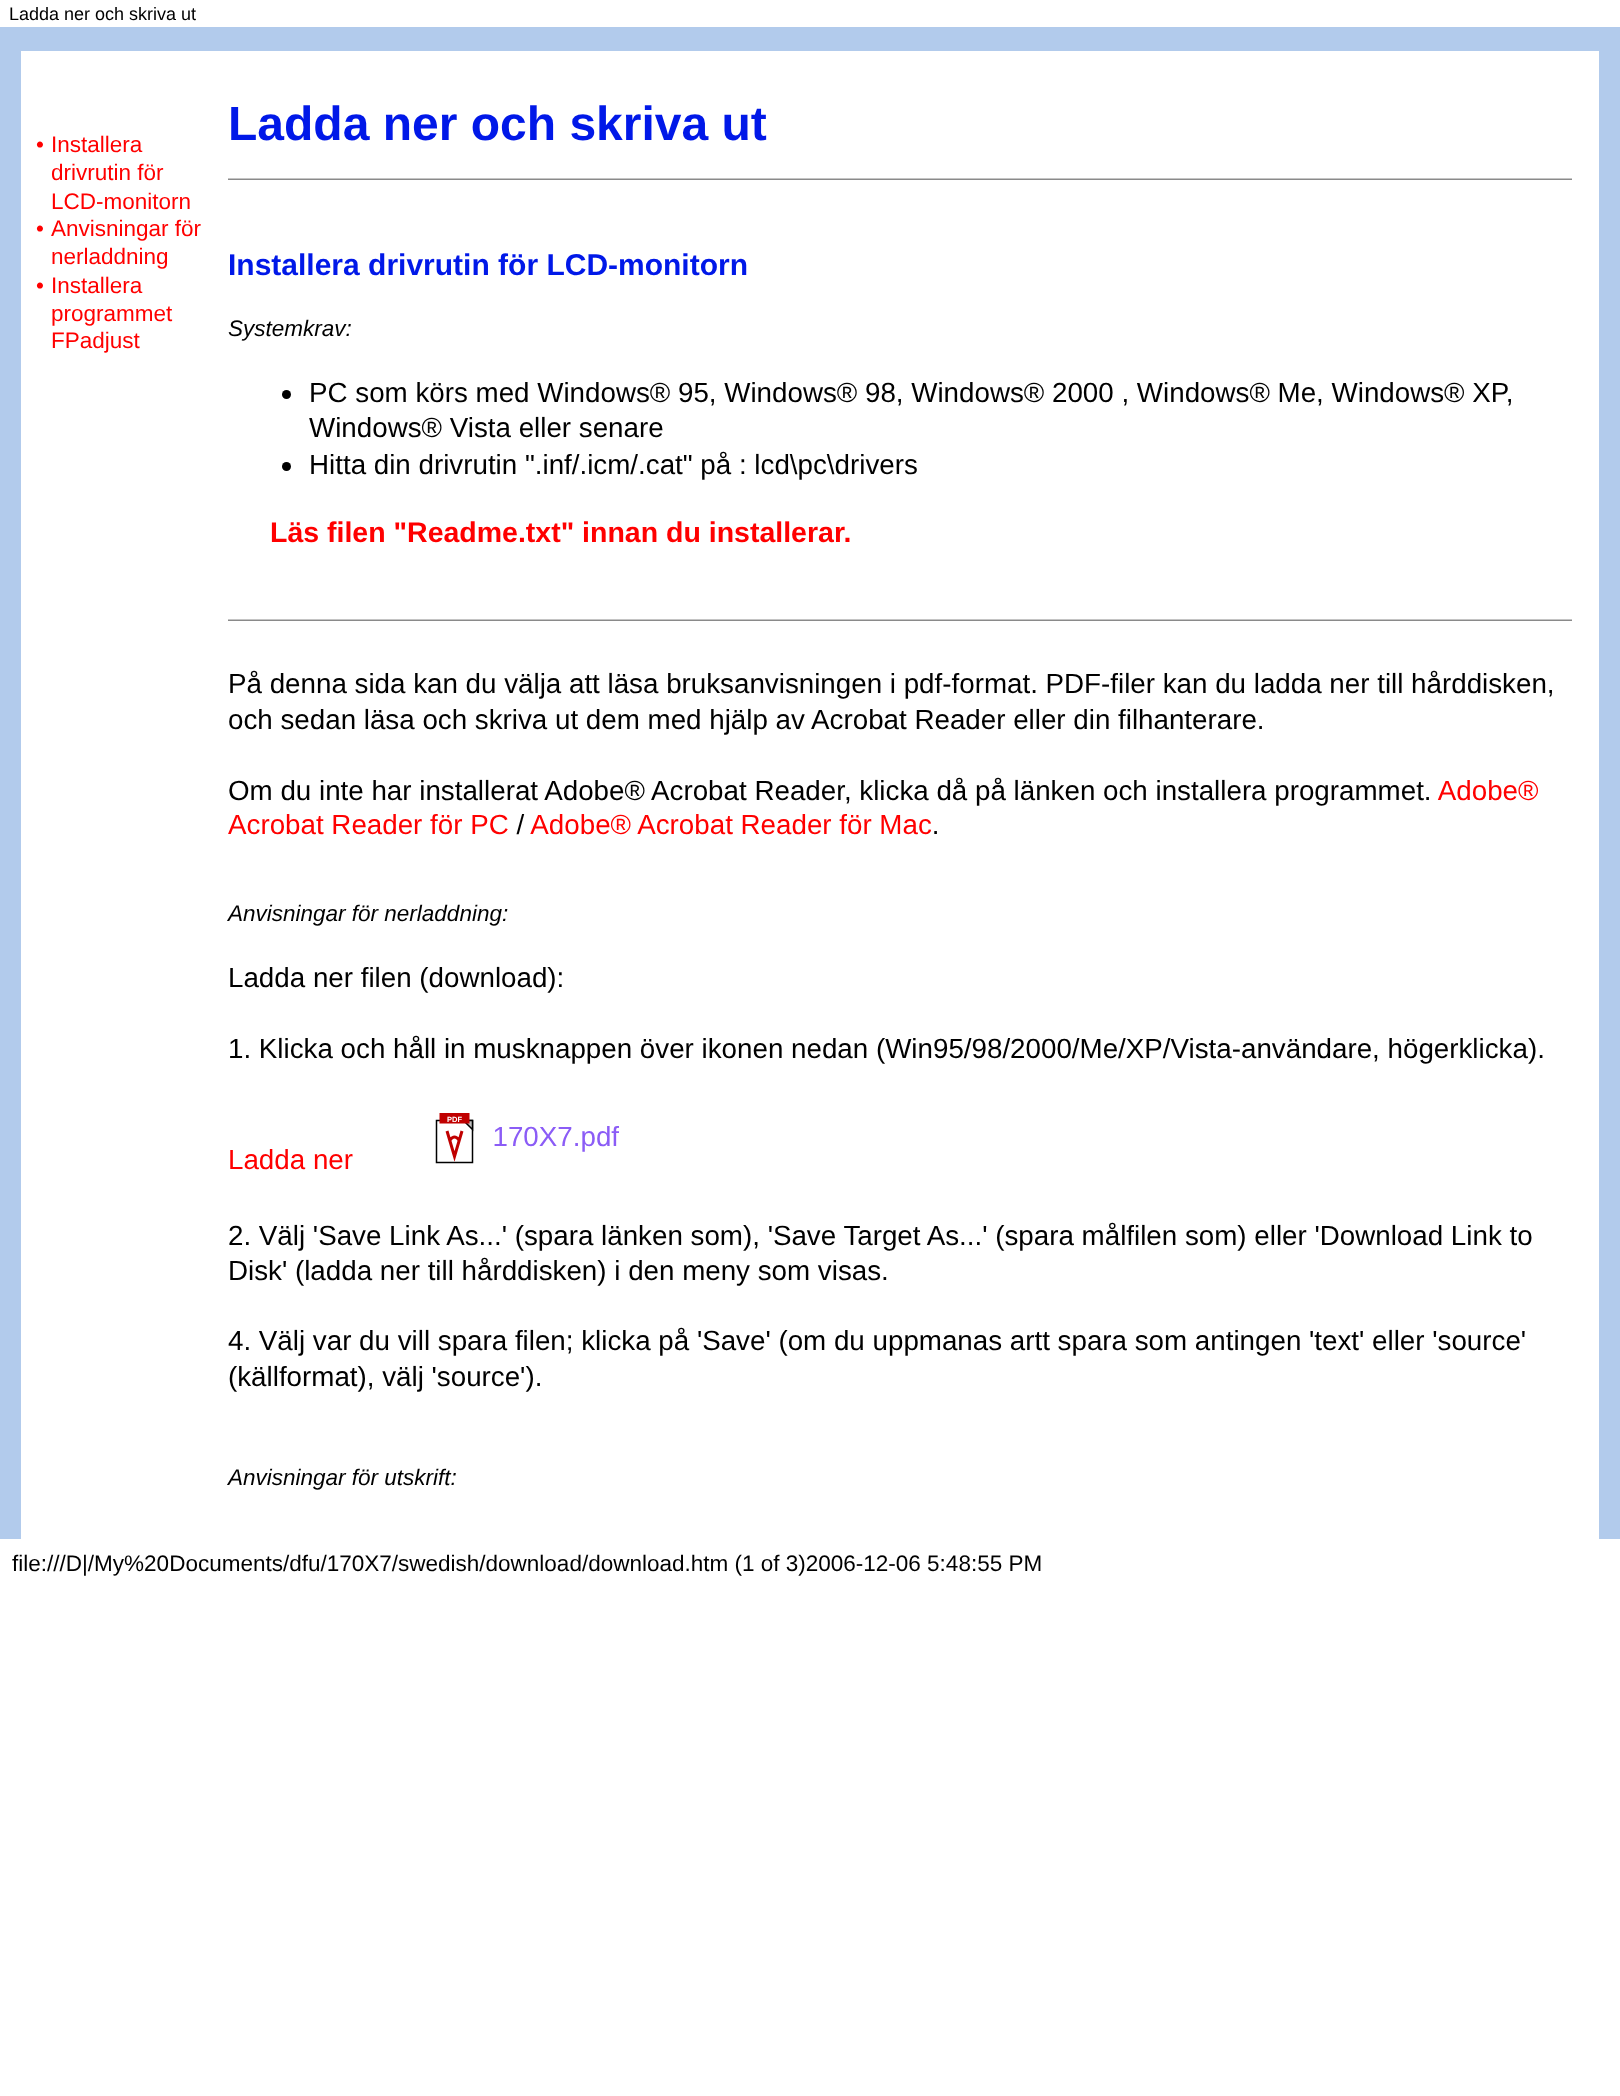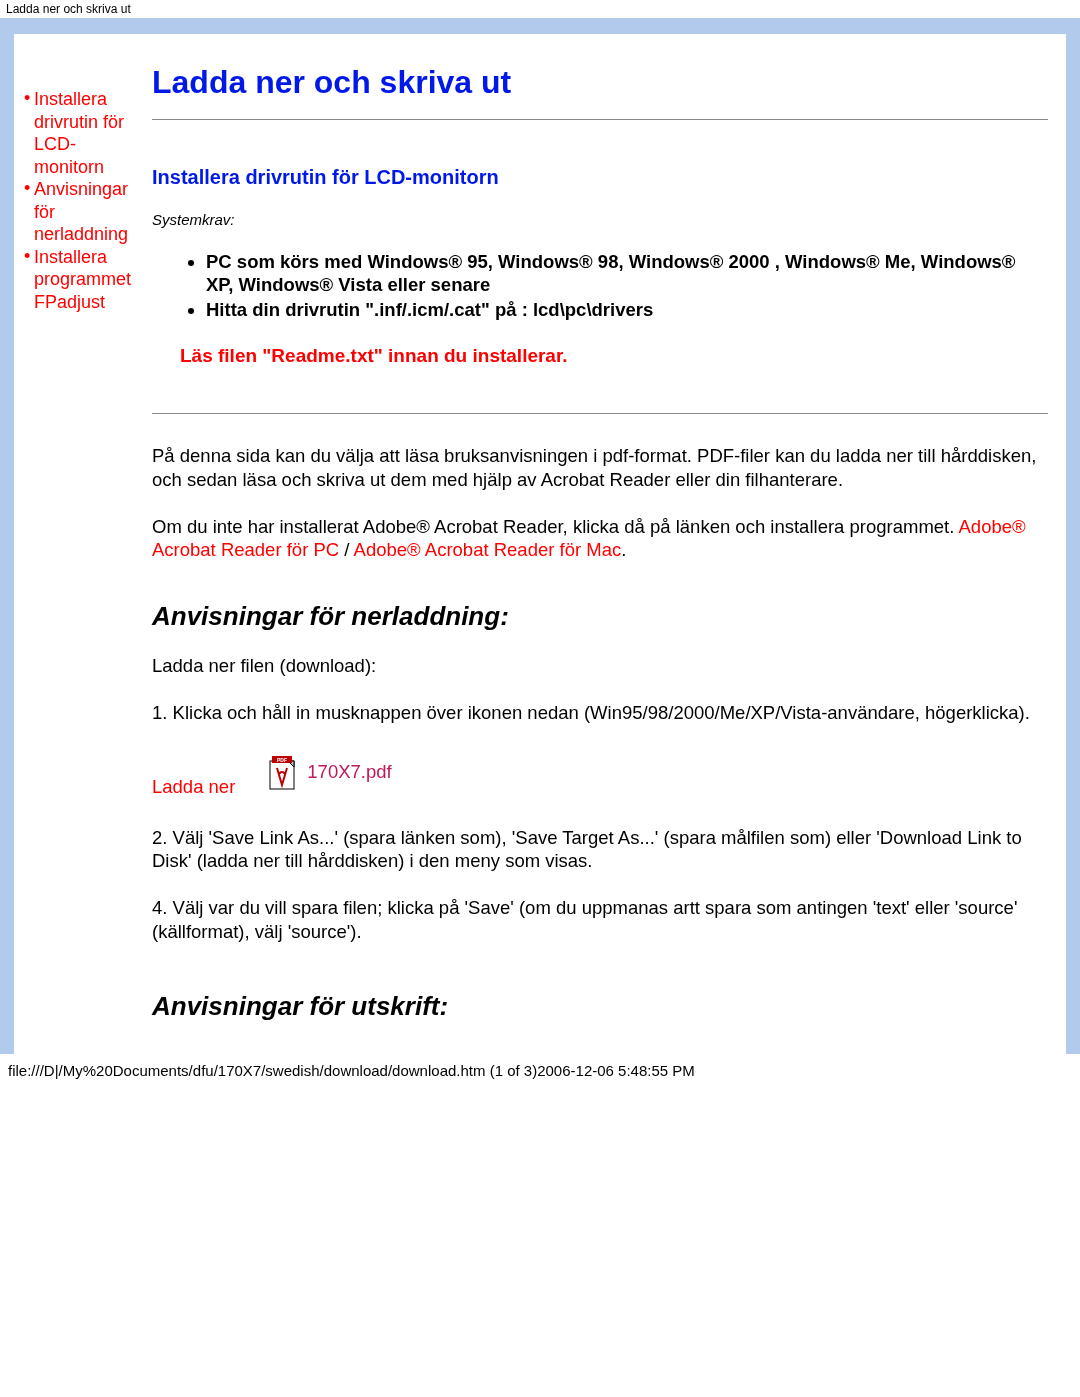--- a/index.html
+++ b/index.html
@@ -27,21 +27,21 @@
     box-sizing: border-box;
   }
   table.layout {
     border-collapse: collapse;
     width: 100%;
   }
   td.nav-col {
     vertical-align: top;
     width: 122px;
     padding: 24px 2px 0 0;
-    font-size: 18px;
+    font-size: 15px;
   }
   td.main-col {
     vertical-align: top;
     padding: 0 8px 0 4px;
   }
   .nav-bullet {
     color: #ff0000;
     display: inline-block;
     width: 10px;
     vertical-align: top;
@@ -79,21 +79,20 @@
     margin: 0 0 22px 0;
   }
   .italic-head {
     font-style: italic;
     font-size: 15px;
     margin: 0 0 22px 0;
   }
   ul.bullets {
     margin: 0 0 24px 0;
     padding-left: 54px;
-    font-weight: bold;
   }
   ul.bullets li {
     list-style-type: disc;
     margin-bottom: 2px;
     line-height: 1.25;
   }
   .warn-red {
     color: #ff0000;
     font-weight: bold;
     font-size: 19px;
@@ -103,36 +102,37 @@
   .para {
     line-height: 1.25;
     margin: 0 0 24px 0;
   }
   a.inline-red {
     color: #ff0000;
     text-decoration: none;
   }
   .italic-section {
     font-style: italic;
-    font-weight: bold;
-    font-size: 26px;
+    font-weight: normal;
+    font-size: 15px;
     margin: 40px 0 22px 0;
   }
   .dl-row {
     display: flex;
     align-items: center;
     gap: 34px;
     margin: 20px 0 28px 0;
     padding-left: 0;
   }
   .dl-label { color: #ff0000; margin-top: 28px; }
   .pdf-link {
-    color: #be185d;
+    color: #8b5cf6;
     text-decoration: none;
     font-size: 18.5px;
+    margin-left: 21px;
   }
   .pdf-icon {
     width: 30px;
     height: 34px;
     display: inline-block;
     vertical-align: middle;
     margin-right: 8px;
   }
   .footer-strip {
     font-size: 15px;

